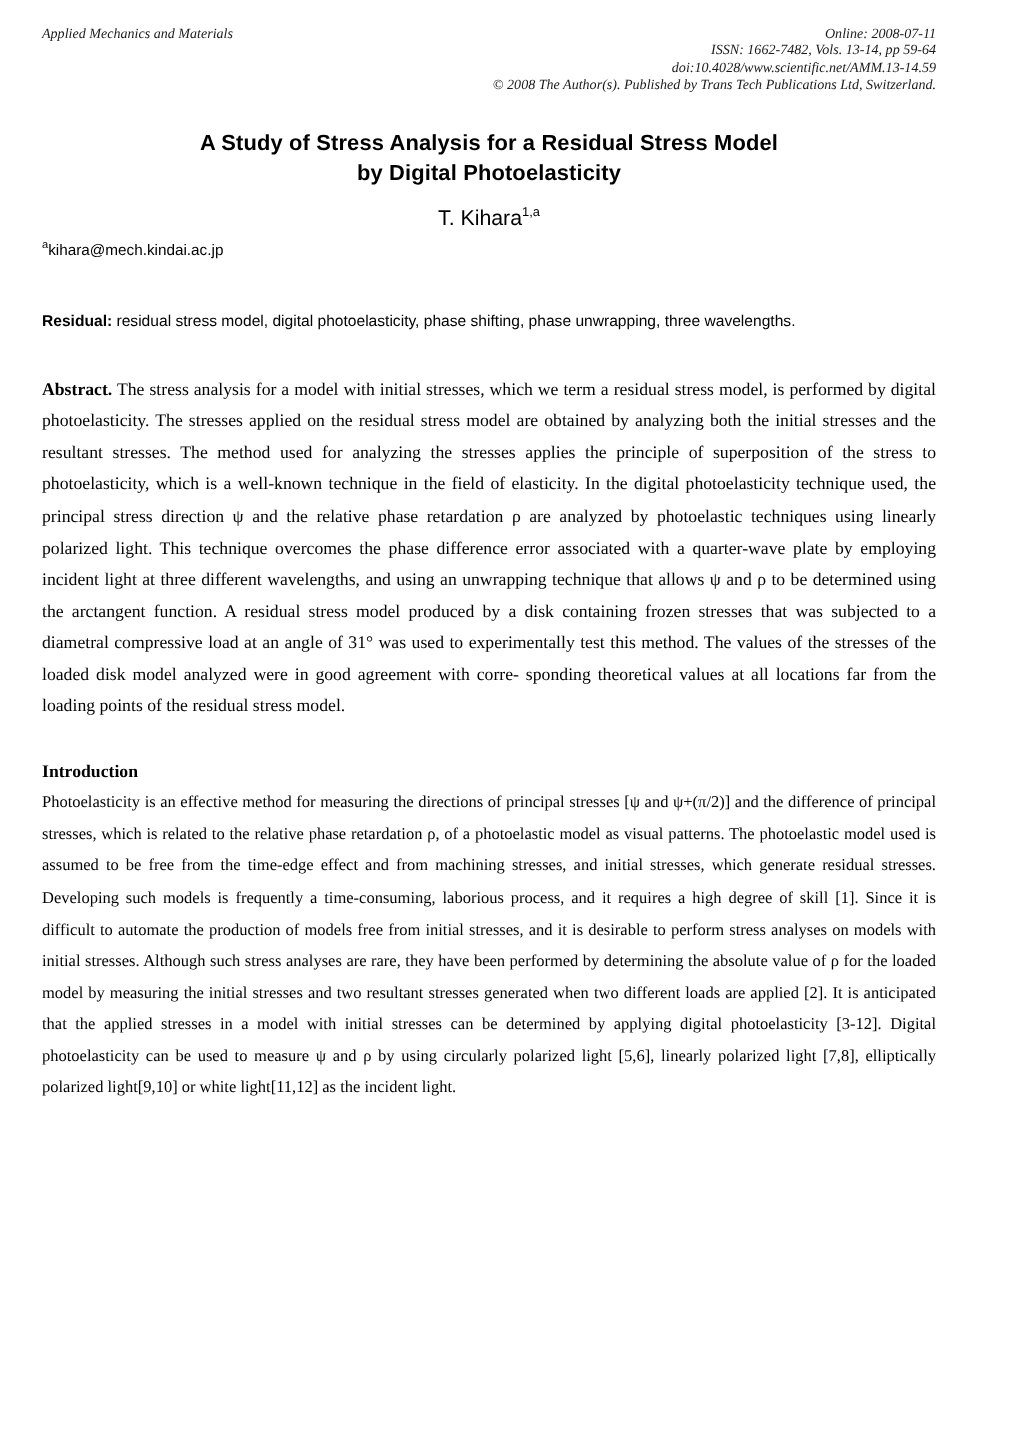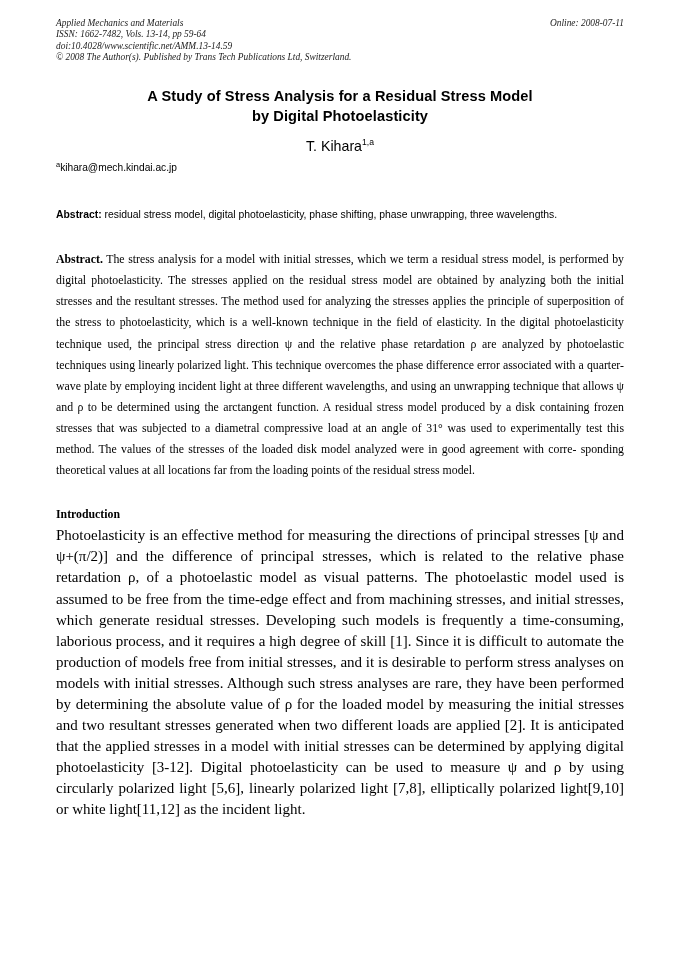--- a/index.html
+++ b/index.html
@@ -13,40 +13,40 @@
     position: relative;
     font-family: "Liberation Serif", serif;
     color: #000000;
     overflow: hidden;
   }
   .page {
     position: absolute;
     left: 0; top: 0;
     width: 678px;
     height: 959px;
-    padding: 18px 54px 0 56px;
+    padding: 18px 54px 0 28px;
     box-sizing: border-box;
   }
 
   
   .masthead {
     font-family: "Liberation Serif", serif;
     font-style: italic;
     font-size: 9.4px;
     line-height: 11.3px;
     color: #1b1b1b;
   }
   .masthead .row1 {
     display: flex;
     justify-content: space-between;
     align-items: baseline;
   }
   .masthead .row1 .left { white-space: nowrap; }
   .masthead .row1 .right { white-space: nowrap; }
-  .masthead .line { white-space: nowrap; }
+  .masthead .line { white-space: nowrap; text-align: right; }
 
   
   .title-block {
     margin-top: 23px;
     text-align: center;
     font-family: "Liberation Sans", sans-serif;
     font-weight: bold;
     font-size: 14.6px;
     line-height: 20px;
     letter-spacing: 0.1px;
@@ -123,21 +123,21 @@
     margin-top: 25px;
     font-family: "Liberation Serif", serif;
     font-weight: bold;
     font-size: 11.8px;
     line-height: 17px;
     color: #000;
   }
   .body-text {
     margin-top: 2px;
     font-family: "Liberation Serif", serif;
-    font-size: 15px;
+    font-size: 11px;
     line-height: 21.1px;
     text-align: justify;
     text-justify: inter-word;
     color: #000;
   }
 </style>
 </head>
 <body>
 
 <div class="page">
@@ -155,20 +155,20 @@
   <div class="title-block">
     <span class="title-line">A Study of Stress Analysis for a Residual Stress Model</span>
     <span class="title-line">by Digital Photoelasticity</span>
   </div>
 
   <div class="author"><span>T. Kihara</span><sup>1,a</sup></div>
 
 
   <div class="email"><sup>a</sup><span>kihara@mech.kindai.ac.jp</span></div>
 
-  <div class="keywords"><span class="kw-label">Abstract:</span> <span>residual stress model, digital photoelasticity, phase shifting, phase unwrapping, three wavelengths.</span></div>
+  <div class="keywords"><span class="kw-label">Residual:</span> <span>residual stress model, digital photoelasticity, phase shifting, phase unwrapping, three wavelengths.</span></div>
 
   <div class="abstract"><span class="ab-label">Abstract.</span> <span>The stress analysis for a model with initial stresses, which we term a residual stress model, is performed by digital photoelasticity. The stresses applied on the residual stress model are obtained by analyzing both the initial stresses and the resultant stresses. The method used for analyzing the stresses applies the principle of superposition of the stress to photoelasticity, which is a well-known technique in the field of elasticity. In the digital photoelasticity technique used, the principal stress direction ψ and the relative phase retardation ρ are analyzed by photoelastic techniques using linearly polarized light. This technique overcomes the phase difference error associated with a quarter-wave plate by employing incident light at three different wavelengths, and using an unwrapping technique that allows ψ and ρ to be determined using the arctangent function. A residual stress model produced by a disk containing frozen stresses that was subjected to a diametral compressive load at an angle of 31° was used to experimentally test this method. The values of the stresses of the loaded disk model analyzed were in good agreement with corre- sponding theoretical values at all locations far from the loading points of the residual stress model.</span></div>
 
   <div class="section-heading">Introduction</div>
   <div class="body-text">Photoelasticity is an effective method for measuring the directions of principal stresses [ψ and ψ+(π/2)] and the difference of principal stresses, which is related to the relative phase retardation ρ, of a photoelastic model as visual patterns. The photoelastic model used is assumed to be free from the time-edge effect and from machining stresses, and initial stresses, which generate residual stresses. Developing such models is frequently a time-consuming, laborious process, and it requires a high degree of skill [1]. Since it is difficult to automate the production of models free from initial stresses, and it is desirable to perform stress analyses on models with initial stresses. Although such stress analyses are rare, they have been performed by determining the absolute value of ρ for the loaded model by measuring the initial stresses and two resultant stresses generated when two different loads are applied [2]. It is anticipated that the applied stresses in a model with initial stresses can be determined by applying digital photoelasticity [3-12]. Digital photoelasticity can be used to measure ψ and ρ by using circularly polarized light [5,6], linearly polarized light [7,8], elliptically polarized light[9,10] or white light[11,12] as the incident light.</div>
 
 </div>
 
 </body></html>

